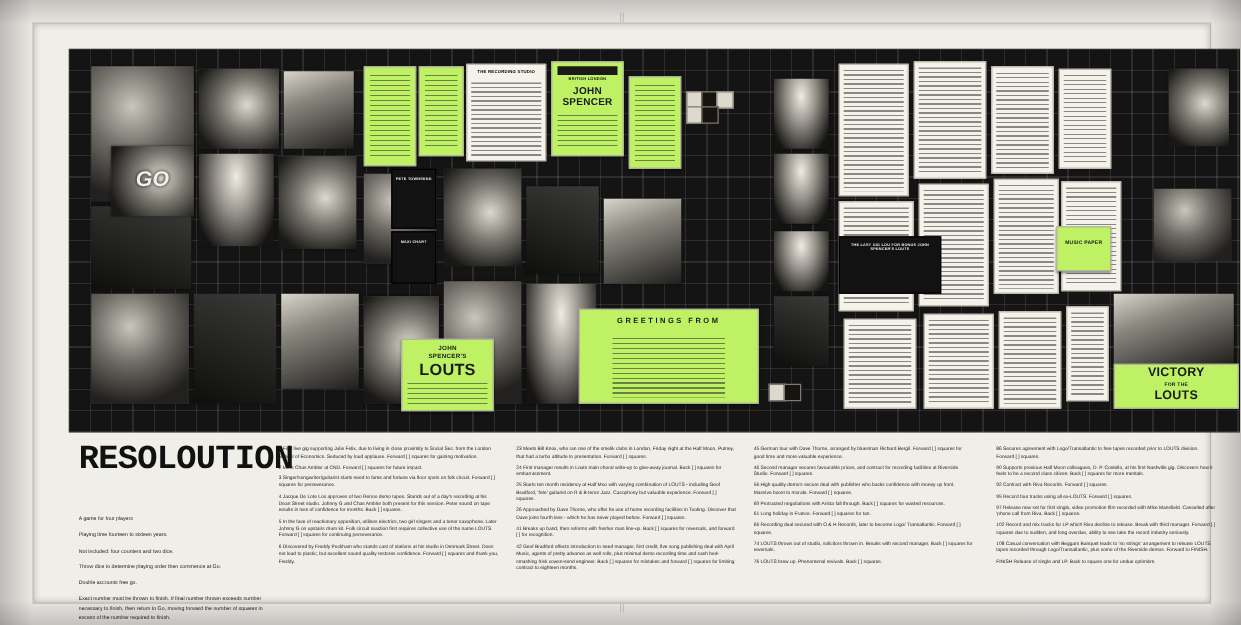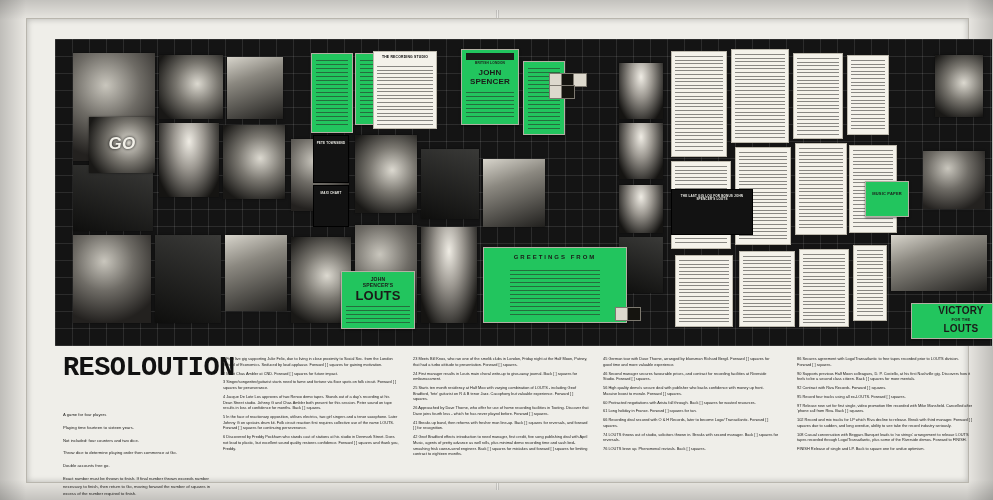--- a/index.html
+++ b/index.html
@@ -40,22 +40,22 @@
       linear-gradient(120deg,#1c1b19,#4a4744);}
   .ph-b{background:
       radial-gradient(circle at 60% 45%, #dcd9d0 0%, #7a7770 40%, #191816 85%),
       linear-gradient(20deg,#222,#555);}
   .ph-c{background:
       linear-gradient(160deg,#d8d5cc 0%,#8b8880 35%,#201f1d 100%);}
   .ph-d{background:
       radial-gradient(ellipse at 50% 25%, #efece4 0%, #9c9891 35%, #151412 85%);}
   .ph-dark{background:linear-gradient(200deg,#3a3a38,#0e0e0d);}
 
-  .paper{position:absolute;background:#22c55e;color:#1b1a18;overflow:hidden;
-    border:1px solid #b4b0a4;box-shadow:0 1px 2px rgba(0,0,0,.5);margin-left:20px;}
+  .paper{position:absolute;background:#bef264;color:#1b1a18;overflow:hidden;
+    border:1px solid #b4b0a4;box-shadow:0 1px 2px rgba(0,0,0,.5);}
   .paper .lines{position:absolute;left:4px;right:4px;top:6px;bottom:4px;
     background:repeating-linear-gradient(180deg, rgba(40,38,34,.55) 0 1px, transparent 1px 4px);}
   .paper .hdr{position:absolute;left:4px;right:4px;top:3px;height:7px;
     background:#1b1a18;}
 
   .whitecard{position:absolute;background:#f4f2ea;border:1px solid #bdb9ad;overflow:hidden;}
   .whitecard .lines{position:absolute;left:3px;right:3px;top:4px;bottom:3px;
     background:repeating-linear-gradient(180deg, rgba(30,30,28,.5) 0 1px, transparent 1px 3.6px);}
 
   .blackcard{position:absolute;background:#121212;color:#efefe9;overflow:hidden;border:1px solid #000;}
@@ -207,21 +207,21 @@
           <div class="lines"></div>
         </div>
 
       <div class="blackcard" style="left:616px;top:150px;width:80px;height:44px;">
         <div class="lbl" style="top:5px;font-size:3px;color:#efefe9;padding:0 4px;">THE LAST GIG LOU FOR BONUS JOHN SPENCER'S LOUTS</div>
       </div>
       <div class="paper" style="left:790px;top:142px;width:42px;height:34px;">
         <div class="lbl" style="top:10px;font-size:4px;">MUSIC PAPER</div>
       </div>
 
-      <div class="paper" style="left:836px;top:264px;width:98px;height:34px;">
+      <div class="paper" style="left:836px;top:252px;width:98px;height:34px;">
         <div class="lbl" style="top:2px;font-size:10px;">VICTORY</div>
         <div class="lbl" style="top:14px;font-size:4px;">FOR THE</div>
         <div class="lbl" style="top:20px;font-size:10px;">LOUTS</div>
       </div>
 
       <div class="xw" style="left:494px;top:34px;width:12px;height:12px;"></div>
       <div class="xw dk" style="left:506px;top:34px;width:12px;height:12px;"></div>
       <div class="xw" style="left:518px;top:34px;width:12px;height:12px;"></div>
       <div class="xw" style="left:494px;top:46px;width:12px;height:12px;"></div>
       <div class="xw dk" style="left:506px;top:46px;width:12px;height:12px;"></div>

